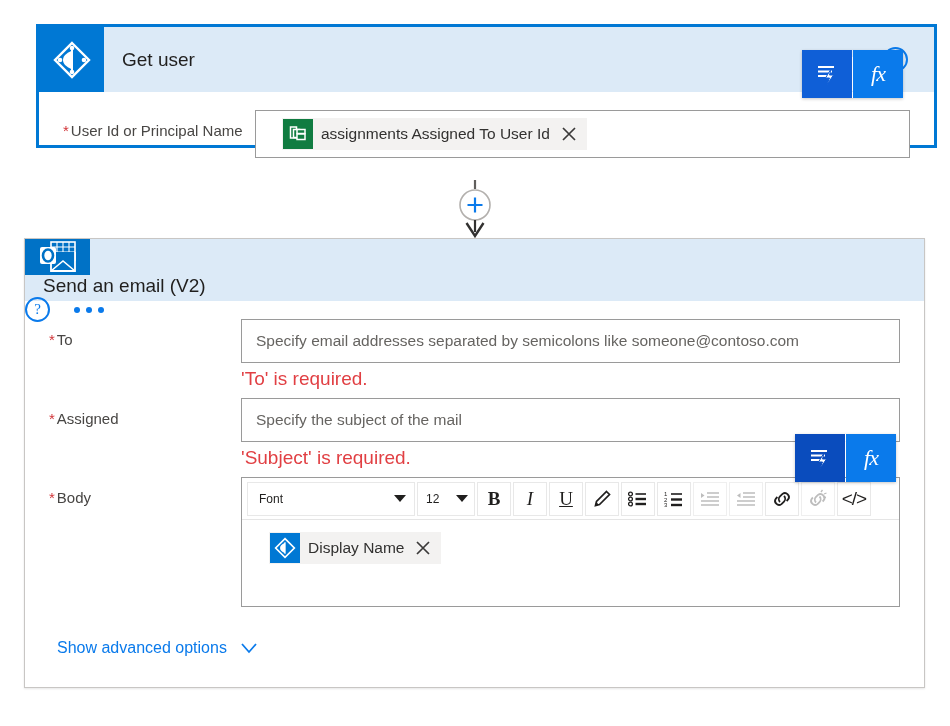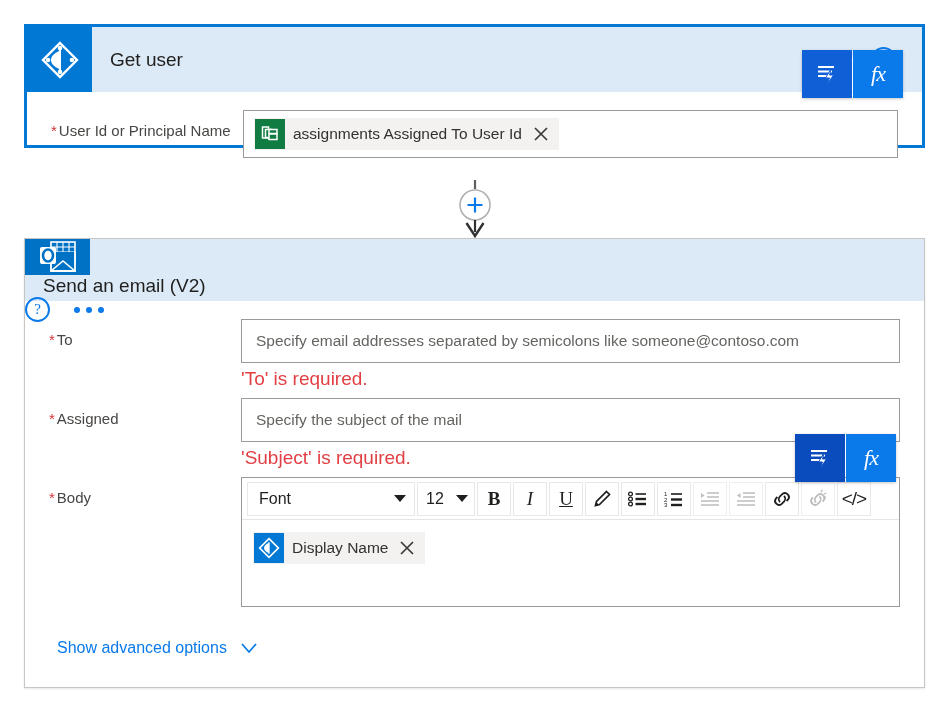--- a/index.html
+++ b/index.html
@@ -17,21 +17,21 @@
 
   .canvas { position: relative; width: 950px; height: 726px; }
 
   
   .card {
     position: absolute;
     background: #ffffff;
   }
 
   #card-get-user {
-    left: 24px; top: 24px;
+    left: 36px; top: 24px;
     width: 901px; height: 124px;
     border: 3px solid #0078d4;
   }
 
   #card-send-email {
     left: 24px; top: 238px;
     width: 901px; height: 450px;
     border: 1px solid #c8c6c4;
     box-shadow: 0 1px 2px rgba(0,0,0,0.10);
   }
@@ -157,20 +157,21 @@
     margin-bottom: 4px;
   }
 
   
   .token {
     display: inline-flex; align-items: center;
     background: #f3f2f1;
     height: 32px;
     padding-right: 4px;
     max-width: 100%;
+    margin-left: 16px;
   }
   .token .tok-icon {
     width: 30px; height: 30px; min-width: 30px;
     display: flex; align-items: center; justify-content: center;
     margin: 0 8px 0 1px;
   }
   .token .tok-icon.planner { background: #107c41; }
   .token .tok-icon.aad { background: #0078d4; }
   .token .tok-label {
     font-size: 15.5px; color: #323130; white-space: nowrap;
@@ -213,21 +214,21 @@
   }
   .tb-btn.disabled { color: #bdbdbd; cursor: default; border-color: #efefef; }
   .tb-select {
     height: 34px;
     display: flex; align-items: center; justify-content: space-between;
     border: 1px solid #e8e8e8;
     background: #fff;
     padding: 0 8px 0 11px;
     margin: 0 1px;
     cursor: pointer;
-    font-size: 16px;
+    font-size: 12px;
     color: #201f1e;
   }
   .tb-select.font { width: 168px; }
   .tb-select.size { width: 58px; padding: 0 6px 0 8px; }
   .caret {
     width: 0; height: 0;
     border-left: 6px solid transparent;
     border-right: 6px solid transparent;
     border-top: 7px solid #201f1e;
     margin-left: 8px;

